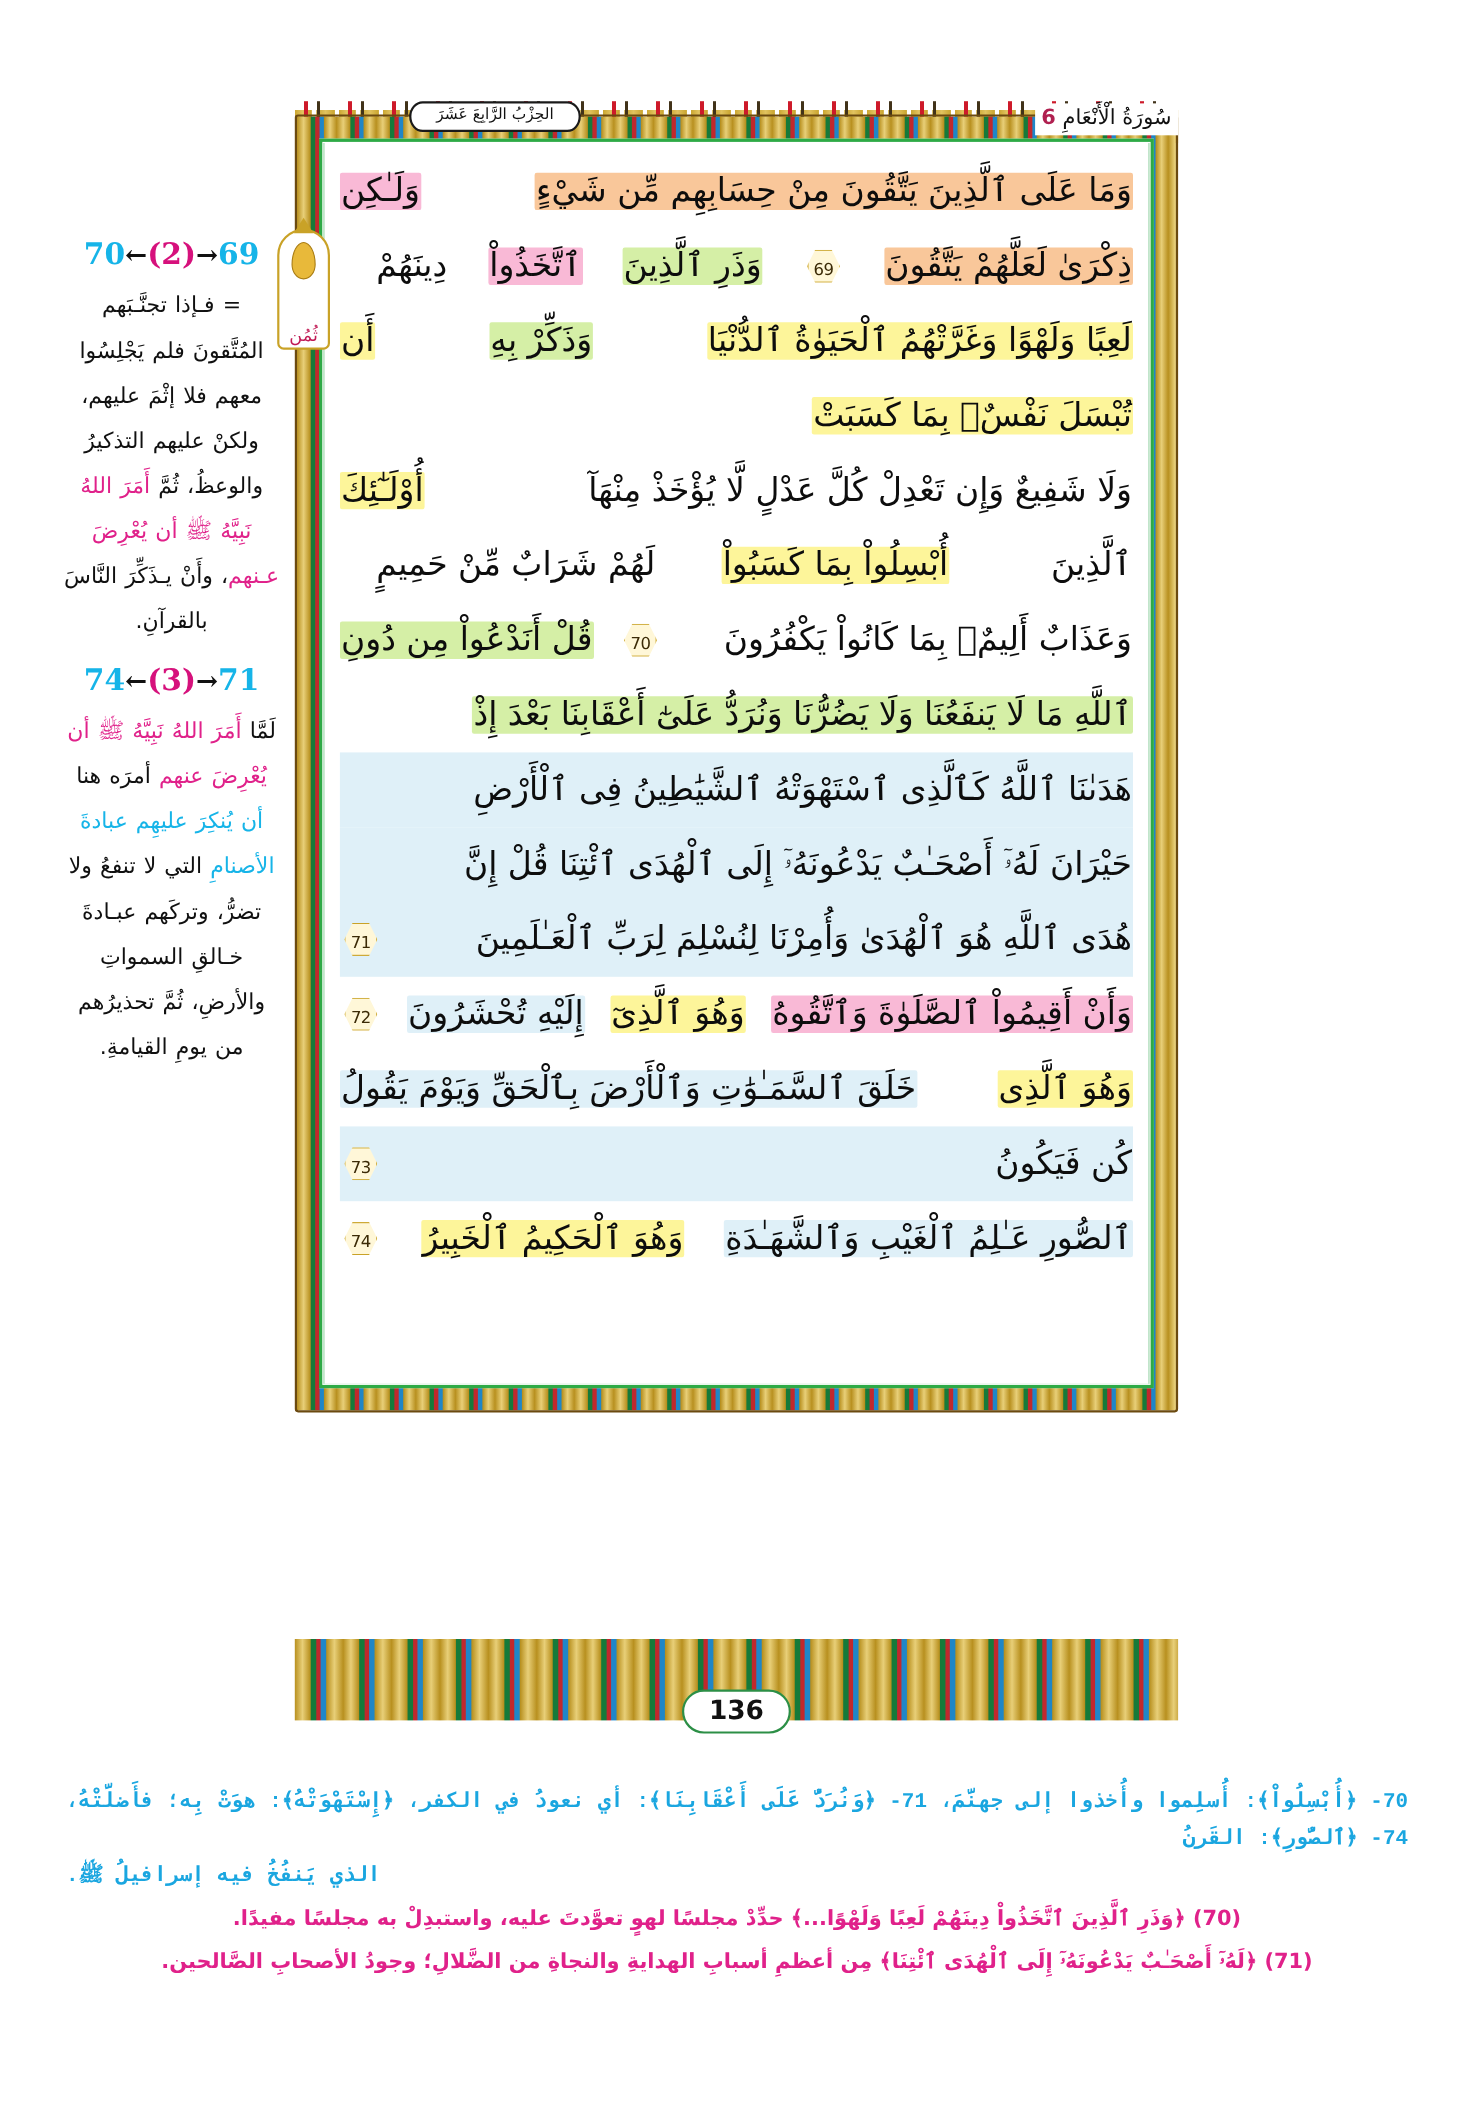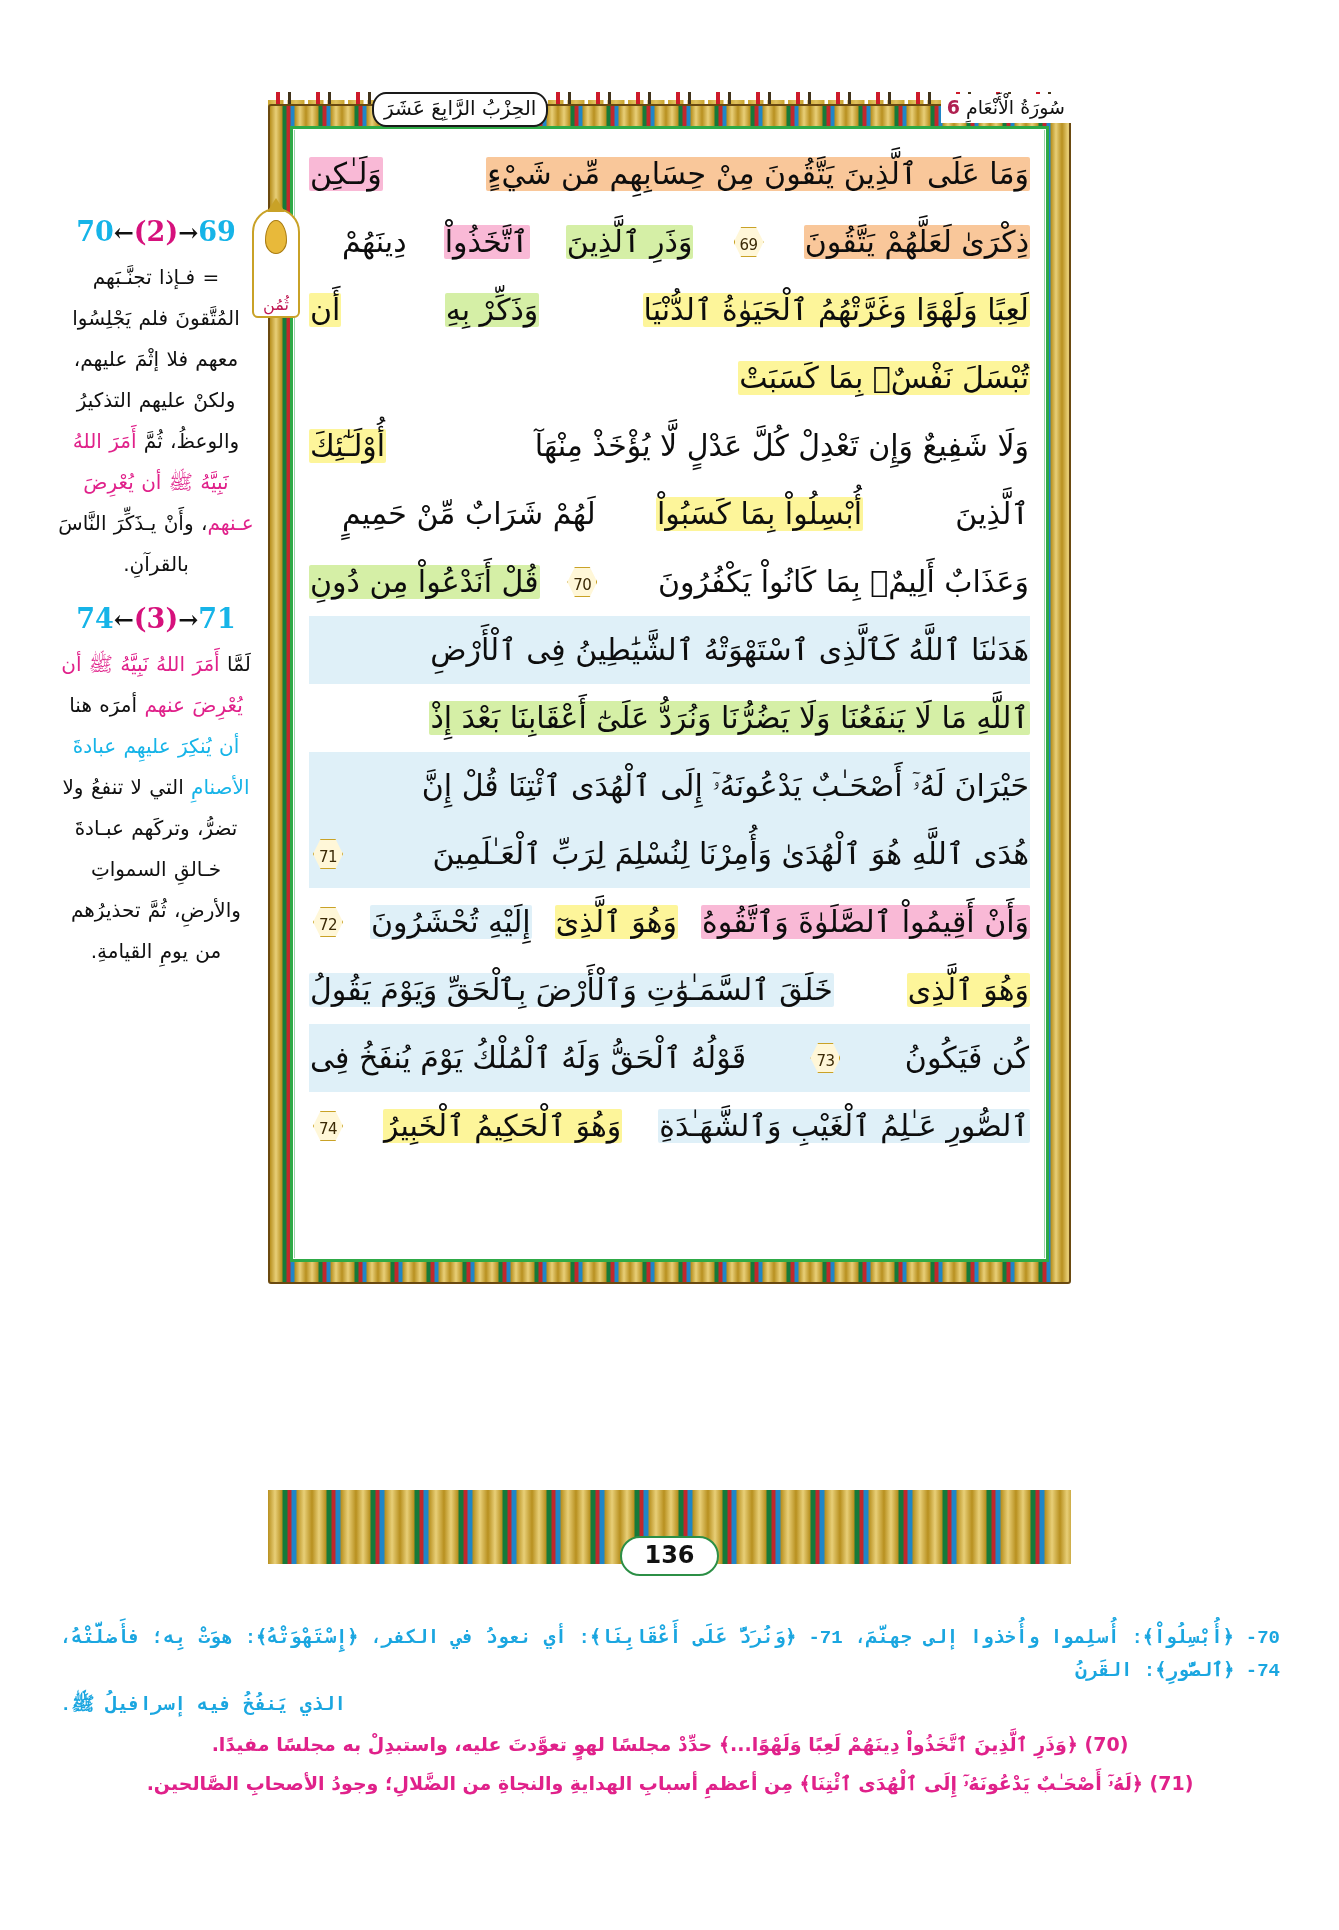--- a/index.html
+++ b/index.html
@@ -52,21 +52,21 @@
   .hizb-label {
     position: absolute;
     left: 372px; top: 92px;
     min-width: 156px;
     padding: 2px 10px 4px 10px;
     background: #fff;
     border: 2px solid #1a1a1a;
     border-radius: 14px/16px;
     text-align: center;
     font-family: "DejaVu Sans", sans-serif;
-    font-size: 20px;
+    font-size: 14px;
     color: #111;
     direction: rtl;
     white-space: nowrap;
     z-index: 5;
     line-height: 1.25;
   }
   .surah-label {
     position: absolute;
     right: 268px; top: 94px;
     direction: rtl;
@@ -334,25 +334,25 @@
     <div class="ayah-line">
       <span class="seg hl-none">ٱلَّذِينَ</span>
       <span class="seg hl-yellow">أُبْسِلُواْ بِمَا كَسَبُواْ</span>
       <span class="seg hl-none">لَهُمْ شَرَابٌ مِّنْ حَمِيمٍ</span>
     </div>
     <div class="ayah-line">
       <span class="seg hl-none">وَعَذَابٌ أَلِيمٌۢ بِمَا كَانُواْ يَكْفُرُونَ</span>
       <span class="ayah-num">70</span>
       <span class="seg hl-green">قُلْ أَنَدْعُواْ مِن دُونِ</span>
     </div>
+    <div class="ayah-line">
+      <span class="seg hl-green">ٱللَّهِ مَا لَا يَنفَعُنَا وَلَا يَضُرُّنَا وَنُرَدُّ عَلَىٰٓ أَعْقَابِنَا بَعْدَ إِذْ</span>
+    </div>
     <div class="ayah-line row-blue">
       <span class="seg hl-blue">هَدَىٰنَا ٱللَّهُ كَٱلَّذِى ٱسْتَهْوَتْهُ ٱلشَّيَٰطِينُ فِى ٱلْأَرْضِ</span>
-    </div>
-    <div class="ayah-line">
-      <span class="seg hl-green">ٱللَّهِ مَا لَا يَنفَعُنَا وَلَا يَضُرُّنَا وَنُرَدُّ عَلَىٰٓ أَعْقَابِنَا بَعْدَ إِذْ</span>
     </div>
     <div class="ayah-line row-blue">
       <span class="seg hl-blue">حَيْرَانَ لَهُۥٓ أَصْحَـٰبٌ يَدْعُونَهُۥٓ إِلَى ٱلْهُدَى ٱئْتِنَا قُلْ إِنَّ</span>
     </div>
     <div class="ayah-line row-blue">
       <span class="seg hl-blue">هُدَى ٱللَّهِ هُوَ ٱلْهُدَىٰ وَأُمِرْنَا لِنُسْلِمَ لِرَبِّ ٱلْعَـٰلَمِينَ</span>
       <span class="ayah-num">71</span>
     </div>
     <div class="ayah-line">
       <span class="seg hl-pink">وَأَنْ أَقِيمُواْ ٱلصَّلَوٰةَ وَٱتَّقُوهُ</span>
@@ -360,21 +360,20 @@
       <span class="seg hl-blue">إِلَيْهِ تُحْشَرُونَ</span>
       <span class="ayah-num">72</span>
     </div>
     <div class="ayah-line">
       <span class="seg hl-yellow">وَهُوَ ٱلَّذِى</span>
       <span class="seg hl-blue">خَلَقَ ٱلسَّمَـٰوَٰتِ وَٱلْأَرْضَ بِٱلْحَقِّ وَيَوْمَ يَقُولُ</span>
     </div>
     <div class="ayah-line row-blue">
       <span class="seg hl-blue">كُن فَيَكُونُ</span>
       <span class="ayah-num">73</span>
-      <span class="seg hl-blue">قَوْلُهُ ٱلْحَقُّ وَلَهُ ٱلْمُلْكُ يَوْمَ يُنفَخُ فِى</span>
     </div>
     <div class="ayah-line">
       <span class="seg hl-blue">ٱلصُّورِ عَـٰلِمُ ٱلْغَيْبِ وَٱلشَّهَـٰدَةِ</span>
       <span class="seg hl-yellow">وَهُوَ ٱلْحَكِيمُ ٱلْخَبِيرُ</span>
       <span class="ayah-num">74</span>
     </div>
   </div>
 
 <div class="sidebar">
 

